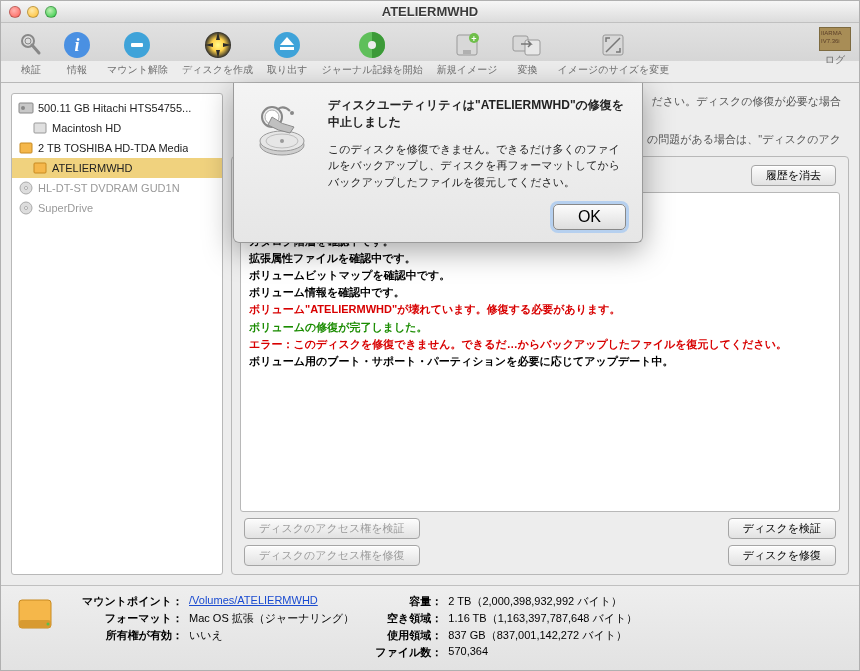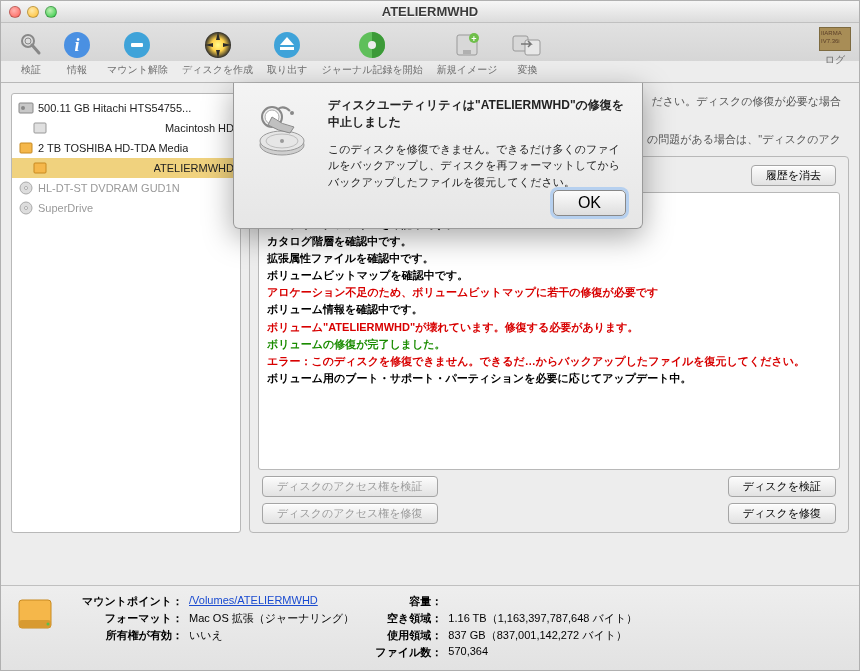--- a/index.html
+++ b/index.html
@@ -85,35 +85,35 @@
   height: calc(100% - 82px);
 }
 .top-panels {
   display: flex;
   flex: 1;
   padding: 10px;
   gap: 8px;
   min-height: 0;
 }
 .sidebar {
-  width: 230px;
+  width: 212px;
   background: #fff;
   border: 1px solid #b8b8b8;
   border-radius: 3px;
   padding: 4px 0;
   overflow: hidden;
 }
 .sb-row {
   display: flex;
   align-items: center;
   padding: 2px 6px;
   font-size: 11px;
   color: #222;
 }
-.sb-row.ind1 { padding-left: 20px; justify-content: space-between; }
+.sb-row.ind1 { padding-left: 20px; }
 .sb-row.sel { background: #f0d27e; }
 .sb-row.dim { color: #999; }
 .sb-ico { width: 16px; height: 16px; margin-right: 4px; display: inline-flex; align-items: center; justify-content: center; }
 .sb-text { white-space: nowrap; overflow: hidden; text-overflow: ellipsis; }
 .main-panel {
   flex: 1;
   display: flex;
   flex-direction: column;
   min-height: 0;
   gap: 8px;
@@ -179,21 +179,20 @@
 .btn-row { display: flex; justify-content: space-between; }
 .pushbtn.disabled { color: #9a9a9a; }
 .info-footer {
   border-top: 1px solid #c0c0c0;
   background: linear-gradient(#eee, #e2e2e2);
   padding: 8px 14px 10px;
   display: flex;
   align-items: flex-start;
   gap: 18px;
   font-size: 11px;
-  margin-top: 42px;
 }
 .footer-icon {
   width: 40px;
   height: 40px;
   display: flex;
   align-items: center;
   justify-content: center;
 }
 .kv-col { display: flex; flex-direction: column; gap: 2px; }
 .kv { display: flex; }
@@ -211,21 +210,21 @@
   border-radius: 0 0 6px 6px;
   box-shadow: 0 8px 30px rgba(0,0,0,.35);
   padding: 14px 16px 12px;
   display: flex;
   gap: 14px;
   z-index: 100;
 }
 .dlg-icon { width: 64px; flex-shrink: 0; }
 .dlg-body { flex: 1; font-size: 11px; color: #222; }
 .dlg-title { font-weight: bold; font-size: 12px; margin-bottom: 10px; line-height: 1.4; }
-.dlg-msg { line-height: 1.5; }
+.dlg-msg { line-height: 1.5; margin-bottom: 14px; }
 .dlg-btns { text-align: right; }
 .ok-btn {
   padding: 3px 24px;
   font-size: 16px;
   background: linear-gradient(#fcfcfc, #dedede);
   border: 1px solid #888;
   border-radius: 5px;
   box-shadow: 0 0 0 3px #b6d0ef;
 }
 svg { display: block; }
@@ -327,20 +326,29 @@
     <div class="tb-item">
       <div class="tb-icon">
           <svg width="32" height="30">
             <rect x="2" y="6" width="15" height="15" rx="2" fill="#d8d8d8" stroke="#999"></rect>
             <rect x="14" y="10" width="15" height="15" rx="2" fill="#e8e8e8" stroke="#999"></rect>
             <path d="M10 14h10l-3-3m3 3l-3 3" stroke="#777" fill="none" stroke-width="1.5"></path>
           </svg>
         </div>
       <span>変換</span>
     </div>
+    <div class="tb-item">
+      <div class="tb-icon">
+          <svg width="30" height="30">
+            <rect x="5" y="5" width="20" height="20" rx="2" fill="#d8d8d8" stroke="#999"></rect>
+            <path d="M8 22L22 8M8 12v-4h4M22 18v4h-4" stroke="#777" fill="none" stroke-width="1.5"></path>
+          </svg>
+        </div>
+      <span>イメージのサイズを変更</span>
+    </div>
     <div class="tb-spacer"></div>
     <div class="log-badge">
       <div class="log-box">IIARMA<br>IV7.36i</div>
       <span>ログ</span>
     </div>
   </div>
 
   <div class="body-area">
     <div class="top-panels">
       <div class="sidebar">
@@ -411,21 +419,20 @@
             <span style="flex:1"></span>
             <button class="pushbtn">履歴を消去</button>
           </div>
 
           <div class="log-output">
             <div class="log-line">カタログファイルを確認中です。</div>
             <div class="log-line">マルチリンクファイルを確認中です。</div>
             <div class="log-line">カタログ階層を確認中です。</div>
             <div class="log-line">拡張属性ファイルを確認中です。</div>
             <div class="log-line">ボリュームビットマップを確認中です。</div>
-            <div class="log-line red">アロケーション不足のため、ボリュームビットマップに若干の修復が必要です</div>
             <div class="log-line">ボリューム情報を確認中です。</div>
             <div class="log-line red">ボリューム"ATELIERMWHD"が壊れています。修復する必要があります。</div>
             <div class="log-line green">ボリュームの修復が完了しました。</div>
             <div class="log-line red" style="font-weight:bold">エラー：このディスクを修復できません。できるだ…からバックアップしたファイルを復元してください。</div>
             <div class="log-line">ボリューム用のブート・サポート・パーティションを必要に応じてアップデート中。</div>
           </div>
 
           <div class="btn-rows">
             <div class="btn-row">
               <button class="pushbtn disabled">ディスクのアクセス権を検証</button>
@@ -458,20 +465,21 @@
             <span>Mac OS 拡張（ジャーナリング）</span>
           </div>
         <div class="kv">
             <span class="k">所有権が有効：</span>
             <span>いいえ</span>
           </div>
       </div>
       <div class="kv-col">
         <div class="kv right">
             <span class="k">容量：</span>
+            <span>2 TB（2,000,398,932,992 バイト）</span>
           </div>
         <div class="kv right">
             <span class="k">空き領域：</span>
             <span>1.16 TB（1,163,397,787,648 バイト）</span>
           </div>
         <div class="kv right">
             <span class="k">使用領域：</span>
             <span>837 GB（837,001,142,272 バイト）</span>
           </div>
         <div class="kv right">

